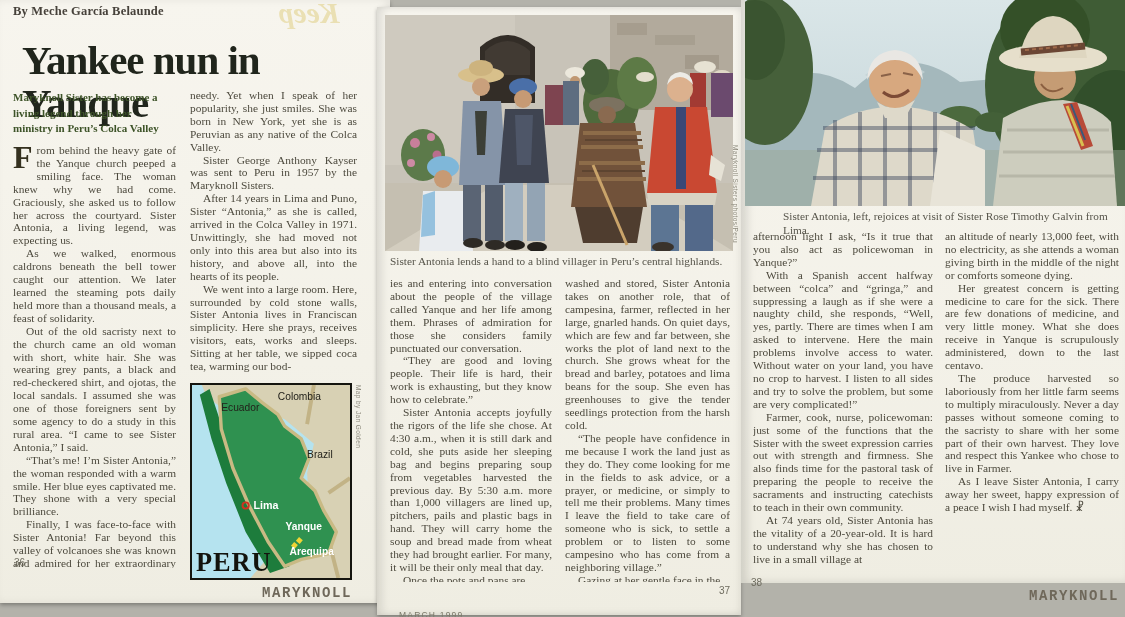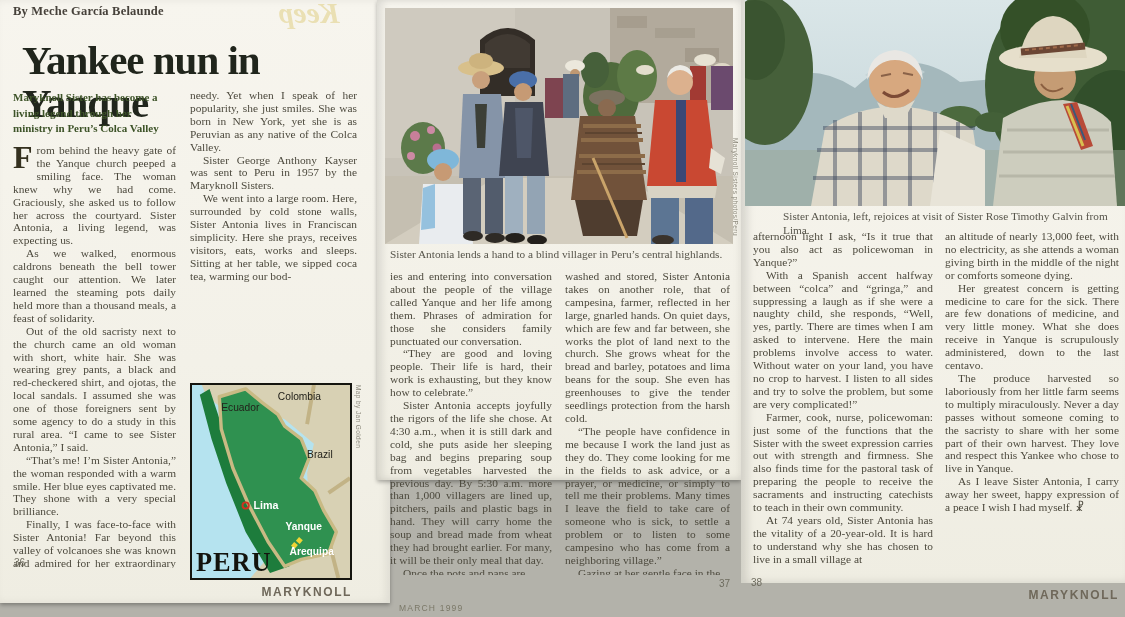--- a/index.html
+++ b/index.html
@@ -3,21 +3,21 @@
 <meta charset="utf-8">
 <style>
   html,body{margin:0;padding:0;}
   body{
     width:1125px;height:617px;position:relative;overflow:hidden;
     background:#b3b2aa;
     font-family:"Liberation Serif","DejaVu Serif",serif;
   }
   .page{position:absolute;top:0;background:linear-gradient(180deg,#f7f5ee 0%,#f3f1e8 60%,#efede2 100%);}
   #left-page{left:0;width:390px;height:603px;box-shadow:inset -4px 0 8px rgba(0,0,0,.07),0 2px 4px rgba(0,0,0,.3);}
-  #middle-page{left:377px;width:364px;height:480px;box-shadow:inset 5px 0 9px rgba(0,0,0,.10),inset -3px 0 6px rgba(0,0,0,.05),0 2px 4px rgba(0,0,0,.3);}
+  #middle-page{left:377px;width:364px;height:608px;box-shadow:inset 5px 0 9px rgba(0,0,0,.10),inset -3px 0 6px rgba(0,0,0,.05),0 2px 4px rgba(0,0,0,.3);margin-top:7px;}
   #right-page{left:741px;width:384px;height:583px;box-shadow:inset 6px 0 10px rgba(0,0,0,.13);}
 
   .byline{position:absolute;left:13px;top:4px;font-size:12.5px;font-weight:bold;color:#46413a;letter-spacing:.2px;}
   .ghost{position:absolute;left:243px;top:-4px;width:132px;font-size:30px;font-weight:bold;font-style:italic;
          color:#dcc76e;opacity:.45;transform:scaleX(-1);filter:blur(.6px);text-align:center;}
   .title{position:absolute;left:11px;top:28px;width:360px;font-size:41px;font-weight:bold;color:#20251c;
          letter-spacing:-1px;line-height:1.05;}
   .deck{position:absolute;left:13px;top:90px;width:160px;font-size:11px;line-height:15.5px;font-weight:bold;color:#3d5328;}
 
   .col{position:absolute;overflow:hidden;}
@@ -33,22 +33,22 @@
   .dropcap{float:left;font-size:32px;line-height:25px;font-weight:bold;color:#35311f;padding:1px 4px 0 0;}
 
   .map-box{position:absolute;left:190px;top:383px;width:162px;height:197px;border:2px solid #15150f;box-sizing:border-box;background:#b5e3ef;}
   .map-box svg{display:block;width:100%;height:100%;}
   .vcredit{position:absolute;writing-mode:vertical-rl;font-family:"Liberation Sans",sans-serif;
            font-size:6.5px;color:#8c897c;letter-spacing:.4px;}
   #map-credit{left:355px;top:385px;}
   #mid-photo-credit{left:355px;top:138px;}
 
   .folio{position:absolute;font-size:10px;color:#6e6c5f;font-family:"Liberation Sans",sans-serif;}
-  .brand{position:absolute;font-size:12px;letter-spacing:1.6px;color:#6f685a;font-weight:bold;
-         font-family:Liberation Sans, sans-serif;}
+  .brand{position:absolute;font-size:14px;letter-spacing:1.6px;color:#6f685a;font-weight:bold;
+         font-family:Liberation Mono, monospace;}
   .issue{position:absolute;font-size:8.5px;letter-spacing:1.2px;color:#7b7868;font-family:"Liberation Sans",sans-serif;}
 
   .photo{position:absolute;overflow:hidden;background:#c8c3b8;}
   .photo svg{display:block;width:100%;height:100%;}
   #mid-photo{left:8px;top:8px;width:348px;height:236px;}
   #right-photo{left:4px;top:0;width:380px;height:206px;}
   .caption{position:absolute;font-size:11.3px;line-height:13.5px;color:#56544a;}
   #mid-caption{left:13px;top:248px;width:340px;}
   #right-caption{left:42px;top:210px;width:336px;}
 
@@ -67,20 +67,21 @@
     <p><span class="dropcap">F</span><span>rom behind the heavy gate of the Yanque church peeped a smiling face. The woman knew why we had come. Graciously, she asked us to follow her across the courtyard. Sister Antonia, a living legend, was expecting us.</span></p>
     <p class="ind">As we walked, enormous caldrons beneath the bell tower caught our attention. We later learned the steaming pots daily held more than a thousand meals, a feast of solidarity.</p>
     <p class="ind">Out of the old sacristy next to the church came an old woman with short, white hair. She was wearing grey pants, a black and red-checkered shirt, and ojotas, the local sandals. I assumed she was one of those foreigners sent by some agency to do a study in this rural area. “I came to see Sister Antonia,” I said.</p>
     <p class="ind">“That’s me! I’m Sister Antonia,” the woman responded with a warm smile. Her blue eyes captivated me. They shone with a very special brilliance.</p>
     <p class="ind">Finally, I was face-to-face with Sister Antonia! Far beyond this valley of volcanoes she was known and admired for her extraordinary dedication in maintaining an efficient system of helping the most</p>
   </div>
 
   <div class="col" id="lp-col2">
     <p>needy. Yet when I speak of her popularity, she just smiles. She was born in New York, yet she is as Peruvian as any native of the Colca Valley.</p>
     <p class="ind">Sister George Anthony Kayser was sent to Peru in 1957 by the Maryknoll Sisters.</p>
+    <p class="ind">After 14 years in Lima and Puno, Sister “Antonia,” as she is called, arrived in the Colca Valley in 1971. Unwittingly, she had moved not only into this area but also into its history, and above all, into the hearts of its people.</p>
     <p class="ind">We went into a large room. Here, surrounded by cold stone walls, Sister Antonia lives in Franciscan simplicity. Here she prays, receives visitors, eats, works and sleeps. Sitting at her table, we sipped coca tea, warming our bod-</p>
   </div>
 
   <div class="map-box">
     <svg viewBox="0 0 162 197" preserveAspectRatio="none">
       <rect x="0" y="0" width="162" height="197" fill="#b5e3ef"></rect>
 
       <path d="M10,0 L162,0 L162,197 L60,197 L100,150 L120,120 L118,90 L125,60 L95,35 L70,25 L40,30 L15,12 Z" fill="#d8d1b4"></path>
 
       <path d="M125,0 L118,40 M162,95 L140,110 M150,197 L138,150" stroke="#c2b386" stroke-width="4" fill="none"></path>
@@ -256,19 +257,19 @@
 
   <div class="col" id="rp-col1">
     <p>afternoon light I ask, “Is it true that you also act as policewoman in Yanque?”</p>
     <p class="ind">With a Spanish accent halfway between “colca” and “gringa,” and suppressing a laugh as if she were a naughty child, she responds, “Well, yes, partly. There are times when I am asked to intervene. Here the main problems involve access to water. Without water on your land, you have no crop to harvest. I listen to all sides and try to solve the problem, but some are very complicated!”</p>
     <p class="ind">Farmer, cook, nurse, policewoman: just some of the functions that the Sister with the sweet expression carries out with strength and firmness. She also finds time for the pastoral task of preparing the people to receive the sacraments and instructing catechists to teach in their own community.</p>
     <p class="ind">At 74 years old, Sister Antonia has the vitality of a 20-year-old. It is hard to understand why she has chosen to live in a small village at</p>
   </div>
   <div class="col" id="rp-col2">
     <p>an altitude of nearly 13,000 feet, with no electricity, as she attends a woman giving birth in the middle of the night or comforts someone dying.</p>
     <p class="ind">Her greatest concern is getting medicine to care for the sick. There are few donations of medicine, and very little money. What she does receive in Yanque is scrupulously administered, down to the last centavo.</p>
-    <p class="ind">The produce harvested so laboriously from her little farm seems to multiply miraculously. Never a day passes without someone coming to the sacristy to share with her some part of their own harvest. They love and respect this Yankee who chose to live in Yanque.</p>
+    <p class="ind">The produce harvested so laboriously from her little farm seems to multiply miraculously. Never a day passes without someone coming to the sacristy to share with her some part of their own harvest. They love and respect this Yankee who chose to live in Farmer.</p>
     <p class="ind">As I leave Sister Antonia, I carry away her sweet, happy expression of a peace I wish I had myself. ☧</p>
   </div>
 
   <div class="folio" style="left:10px;top:577px;">38</div>
   <div class="brand" style="left:278px;top:588px;width:100px;text-align:right;">MARYKNOLL</div>
 </div>
 
 </body></html>

